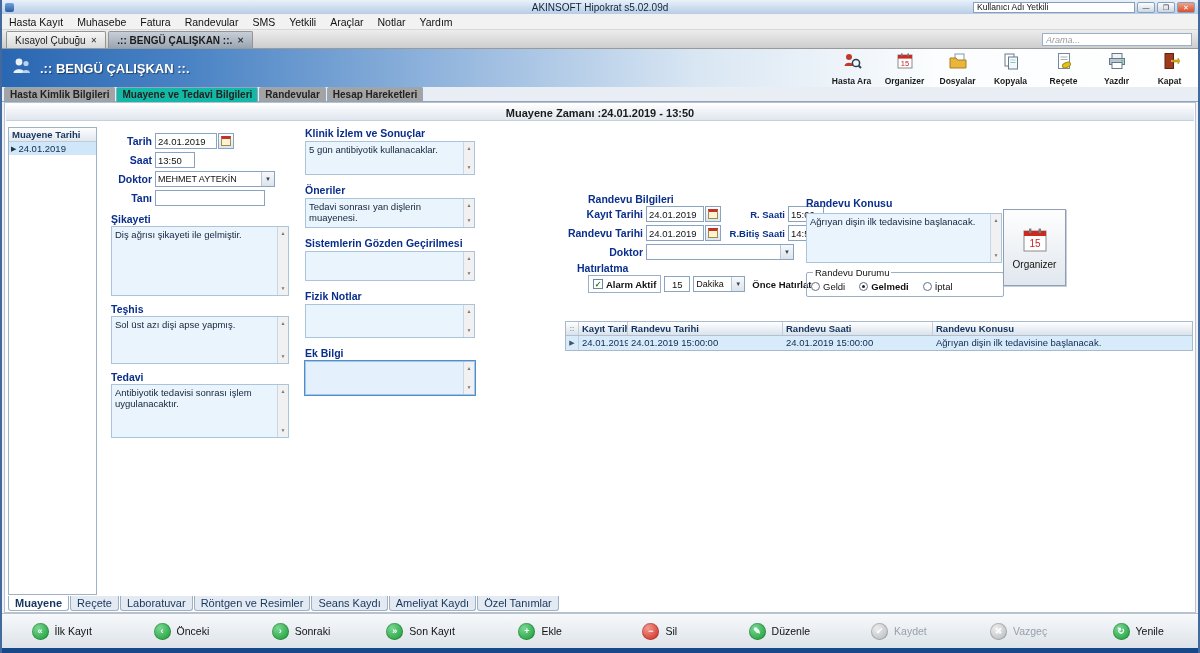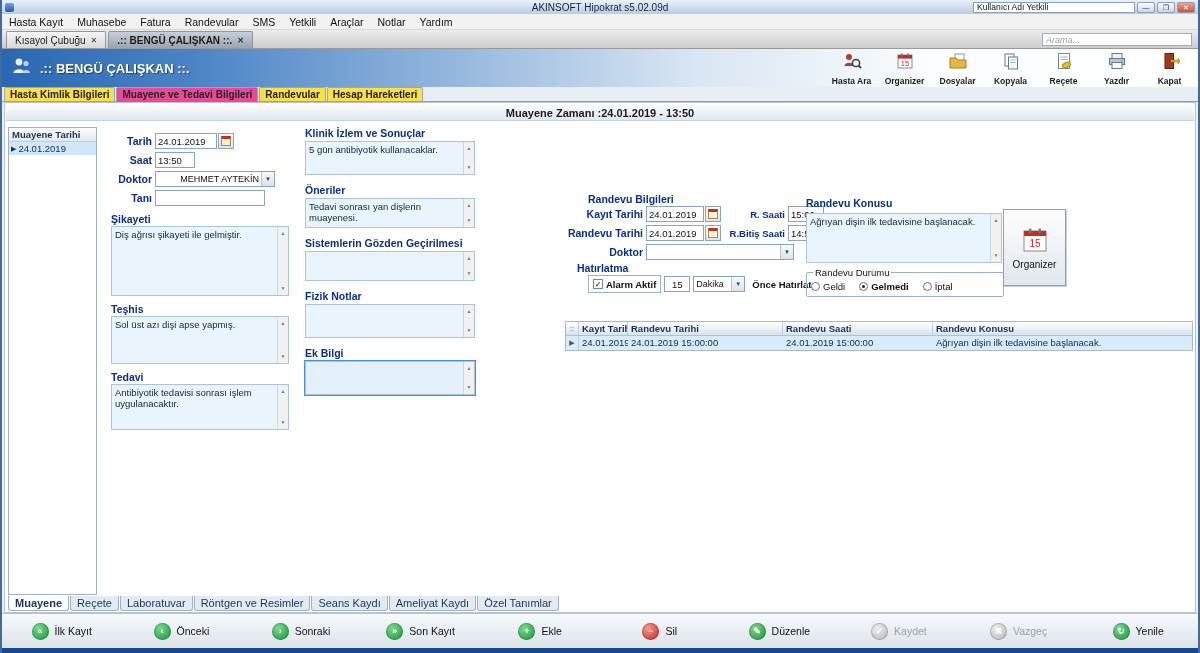--- a/index.html
+++ b/index.html
@@ -38,22 +38,22 @@
     background:linear-gradient(to right,#2a67b2 0%,#4b84c5 16%,#8fb3dc 36%,#d9e6f3 58%,#fbfdfe 78%,#ffffff 100%); }
   .ph-icon { margin-left:9px; }
   .ph-title { color:#fff; font-weight:bold; font-size:13px; margin-left:7px; text-shadow:1px 1px 1px rgba(0,0,0,.45); }
   .ph-toolbar { margin-left:auto; display:flex; align-items:flex-start; padding-right:2px; }
   .tool-item { width:53px; display:flex; flex-direction:column; align-items:center; padding-top:1px; cursor:default; }
   .tool-item .t-label { font-size:8.5px; font-weight:bold; color:#1c1c1c; margin-top:1px; white-space:nowrap; }
 
   
   .main-tabs { height:15px; display:flex; align-items:flex-end; background:#e9eef4; border-bottom:1px solid #8fa3ba; padding-left:2px; }
   .main-tab { font-size:10px; font-weight:bold; color:#222; padding:1px 5px 0 5px; margin-right:1px; height:14px;
-              border:1px solid #93a7bd; border-bottom:none; background:#fde047; border-radius:2px 2px 0 0; white-space:nowrap; }
-  .main-tab.active { background:#ec4899; position:relative; top:1px; height:15px; }
+              border:1px solid #93a7bd; border-bottom:none; background:#a3a3a3; border-radius:2px 2px 0 0; white-space:nowrap; }
+  .main-tab.active { background:#14b8a6; position:relative; top:1px; height:15px; }
 
   
   .content { position:absolute; top:102px; left:2px; right:2px; height:511px; background:#fff; border:1px solid #b6c2d0; }
   .exam-bar { position:absolute; top:2px; left:1px; right:1px; height:16px; text-align:center;
               font-size:11px; font-weight:bold; color:#1b1b1b; line-height:16px;
               background:linear-gradient(#fbfcfd,#dfe6ee); border-bottom:1px solid #c6d1de; }
 
   
   .exam-list { position:absolute; left:3px; top:24px; width:89px; height:468px; border:1px solid #9fb2c8; background:#fff; }
   .el-head { height:14px; font-size:9.5px; font-weight:bold; color:#16355e; padding-left:3px; line-height:14px;
@@ -299,21 +299,21 @@
         <span class="cal-btn">
             <span class="cal-g"></span>
           </span>
       </div>
       <div class="frm-row">
         <span class="nlbl">Saat</span>
         <input class="fld-input" style="width: 40px;" value="13:50">
       </div>
       <div class="frm-row">
         <span class="nlbl">Doktor</span>
-        <span class="fake-select" style="width:120px;text-align:right;">
+        <span class="fake-select" style="width:120px;">
           <span class="fs-text">MEHMET AYTEKİN</span>
           <span class="dd">▼</span>
         </span>
       </div>
       <div class="frm-row">
         <span class="nlbl">Tanı</span>
         <input class="fld-input" style="width: 110px;" value="">
       </div>
 
       <div class="grp">
@@ -331,21 +331,21 @@
         <div class="ta" style="height:48px;">
           <span>Sol üst azı dişi apse yapmış.</span>
           <span class="sb">
               <span>▲</span>
               <span>▼</span>
             </span>
         </div>
       </div>
       <div class="grp">
         <span class="nlbl">Tedavi</span>
-        <div class="ta" style="height:46px;">
+        <div class="ta" style="height:54px;">
           <span>Antibiyotik tedavisi sonrası işlem uygulanacaktır.</span>
           <span class="sb">
               <span>▲</span>
               <span>▼</span>
             </span>
         </div>
       </div>
     </div>
 
     <div class="mid-col">

